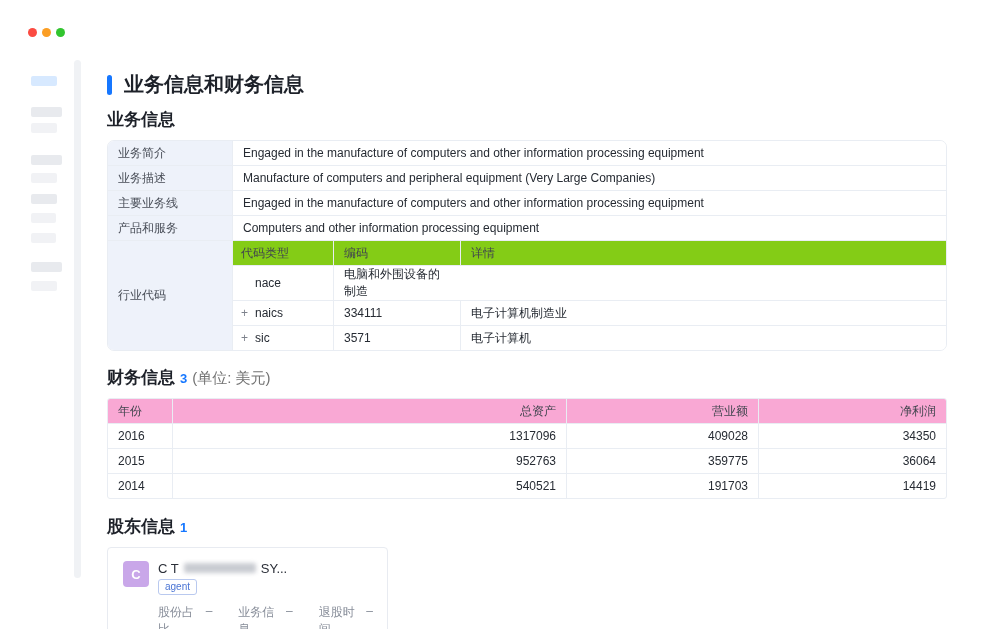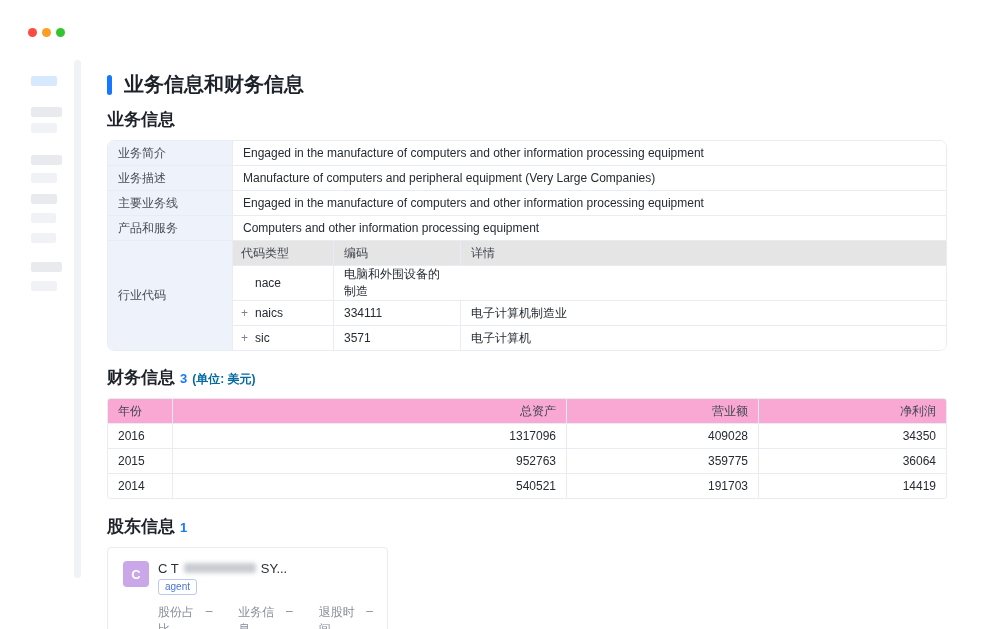--- a/index.html
+++ b/index.html
@@ -23,36 +23,36 @@
   
   .main { position:absolute; left:107px; top:72px; width:840px; }
 
   .title-row { display:flex; align-items:center; gap:12px; height:25px; }
   .accent-bar { width:5px; height:20px; border-radius:2.5px; background:#1677ff; }
   .page-title { font-size:20px; font-weight:700; color:#1d2129; }
 
   .section-head { display:flex; align-items:baseline; gap:5px; margin-top:13px; margin-bottom:9px; }
   .section-title { font-size:17px; font-weight:700; color:#1d2129; }
   .section-count { font-size:13px; font-weight:700; color:#1677ff; }
-  .section-note  { font-size:12px; color:#0369a1; font-weight:700; }
+  .section-note  { font-size:15px; color:#737373; font-weight:400; }
 
   
   .biz-table { width:840px; border:1px solid #e9edf3; border-radius:7px; overflow:hidden; font-size:12px; }
   .biz-row { display:grid; grid-template-columns:125px 1fr; border-bottom:1px solid #e9edf3; }
   .biz-row:last-child { border-bottom:none; }
   .biz-label { background:#eef2fa; border-right:1px solid #e9edf3; padding:0 10px;
     display:flex; align-items:center; color:#474c56; min-height:24px; }
   .biz-value { background:#fff; padding:0 10px; display:flex; align-items:center; color:#262b33; min-height:24px; }
 
   .codes-wrap { background:#fff; }
   .nrow { display:grid; grid-template-columns:101px 127px 1fr; border-bottom:1px solid #e9edf3; }
   .nrow:last-child { border-bottom:none; }
   .ncell { min-height:24px; display:flex; align-items:center; padding:0 10px; border-right:1px solid #e9edf3; }
   .ncell:last-child { border-right:none; }
-  .nrow.nhead .ncell { background:#e5e5e5; color:#41454e; }
+  .nrow.nhead .ncell { background:#84cc16; color:#41454e; }
   .ncell.n1 { padding-left:8px; }
   .expand-slot { display:inline-block; width:14px; color:#7d828c; font-size:12px; line-height:1; }
 
   
   .fin-table { width:840px; border:1px solid #e9edf3; border-radius:3px; overflow:hidden; font-size:12px; }
   .fin-row { display:grid; grid-template-columns:65px 1fr 192px 187px; border-bottom:1px solid #e9edf3; }
   .fin-row:last-child { border-bottom:none; }
   .fin-cell { min-height:24px; display:flex; align-items:center; padding:0 10px; border-right:1px solid #e9edf3; }
   .fin-cell:last-child { border-right:none; }
   .fin-cell.num { justify-content:flex-end; }

